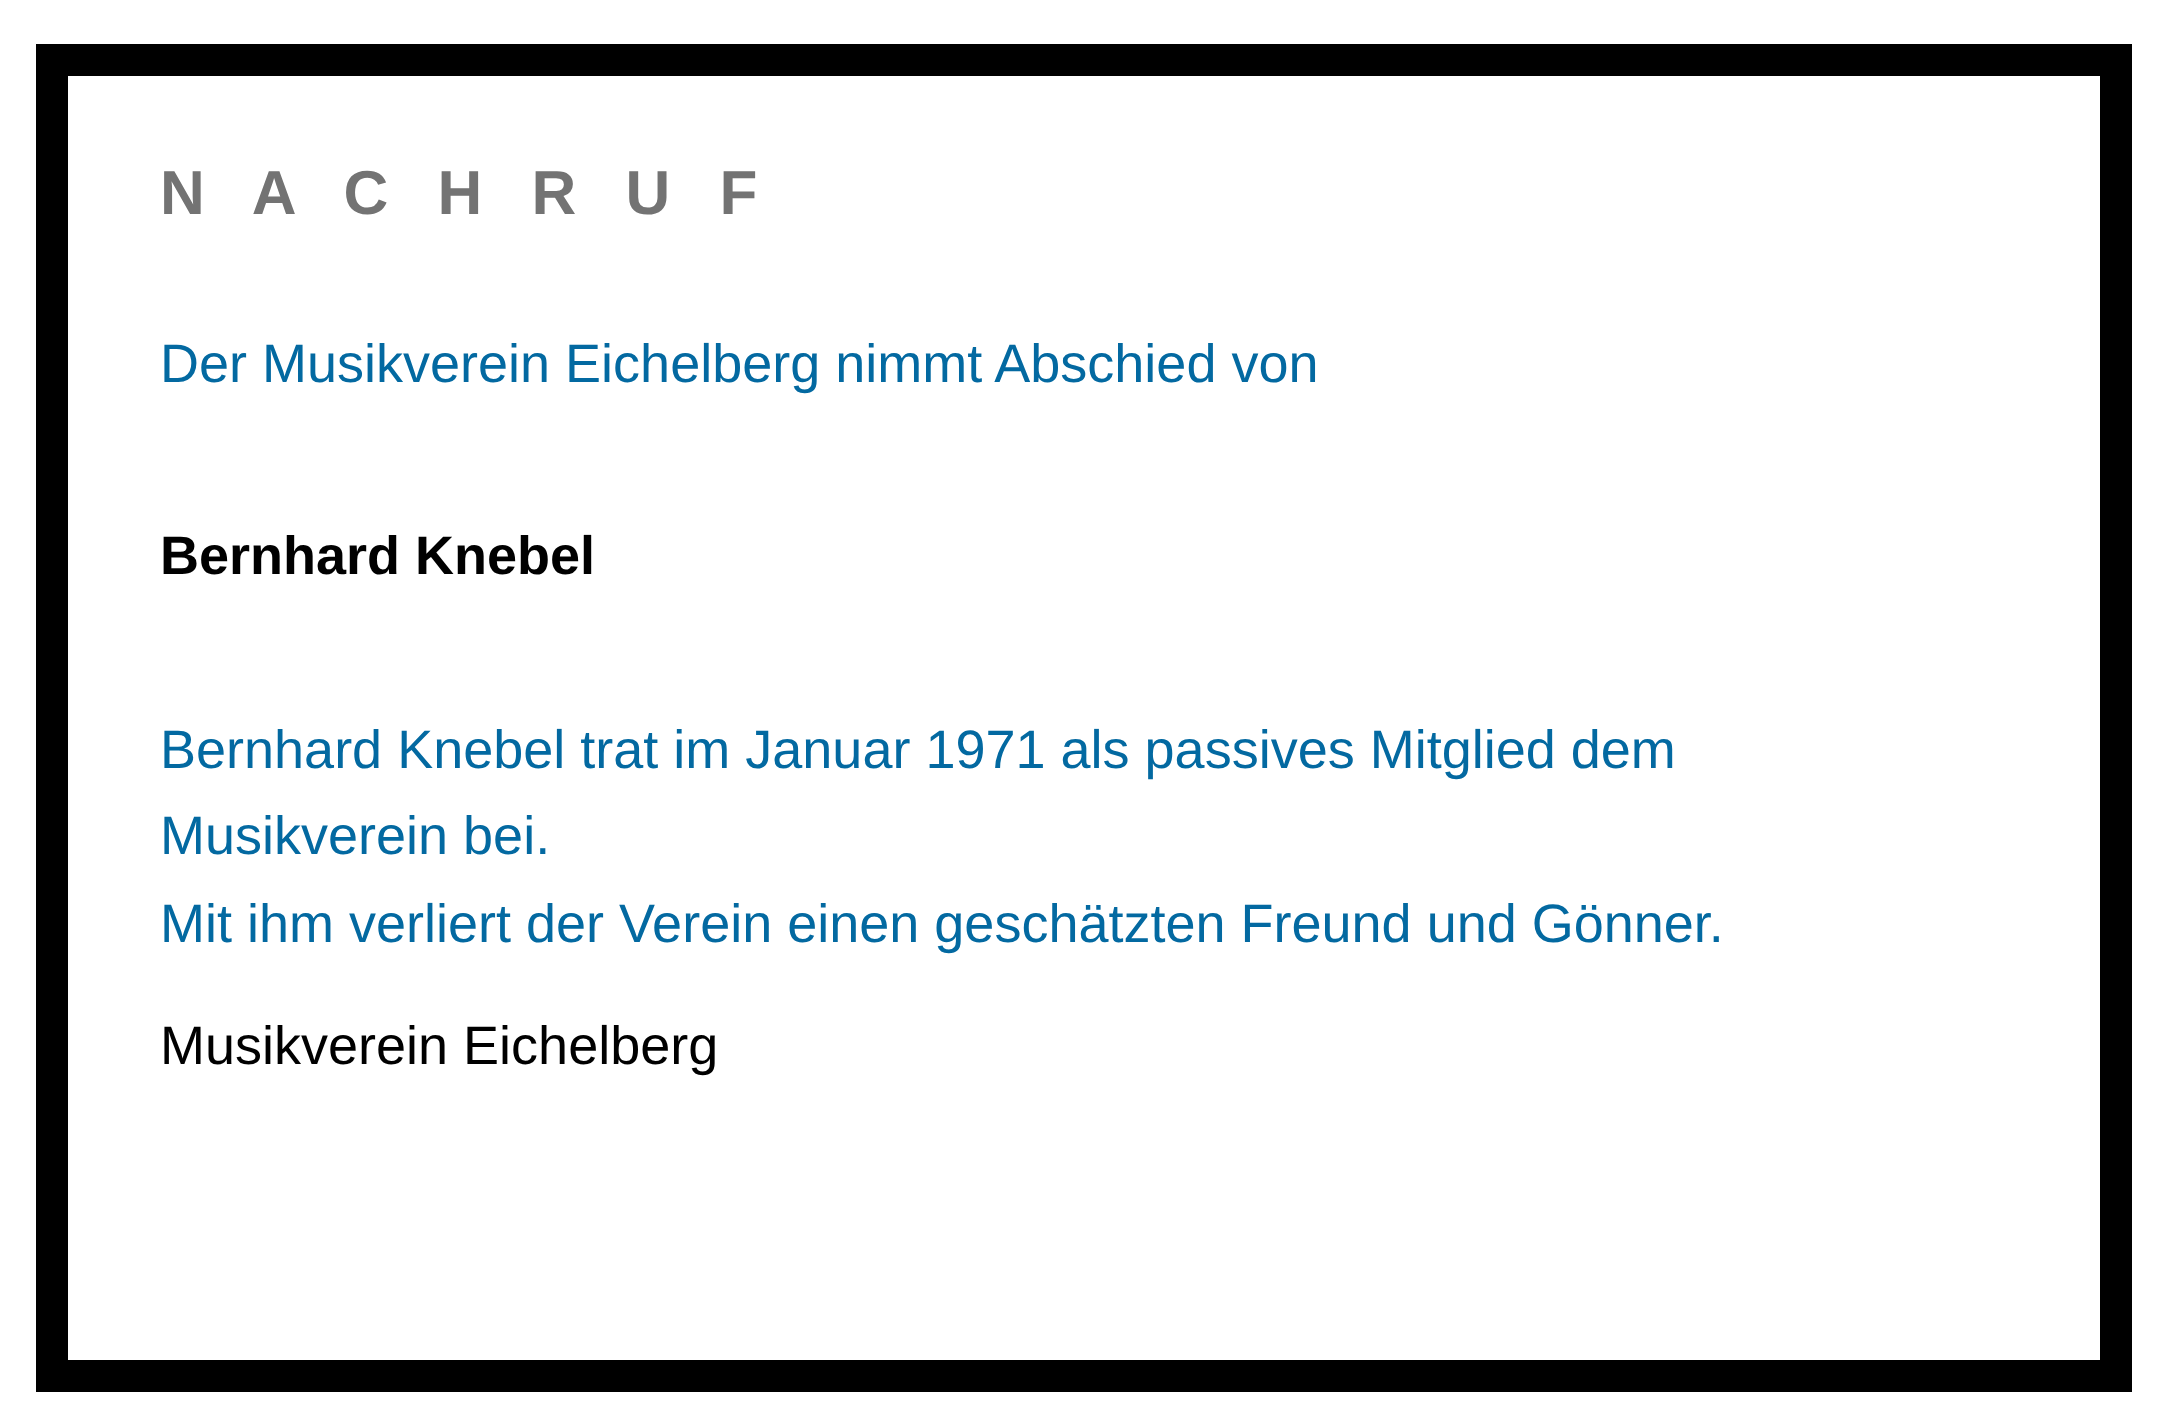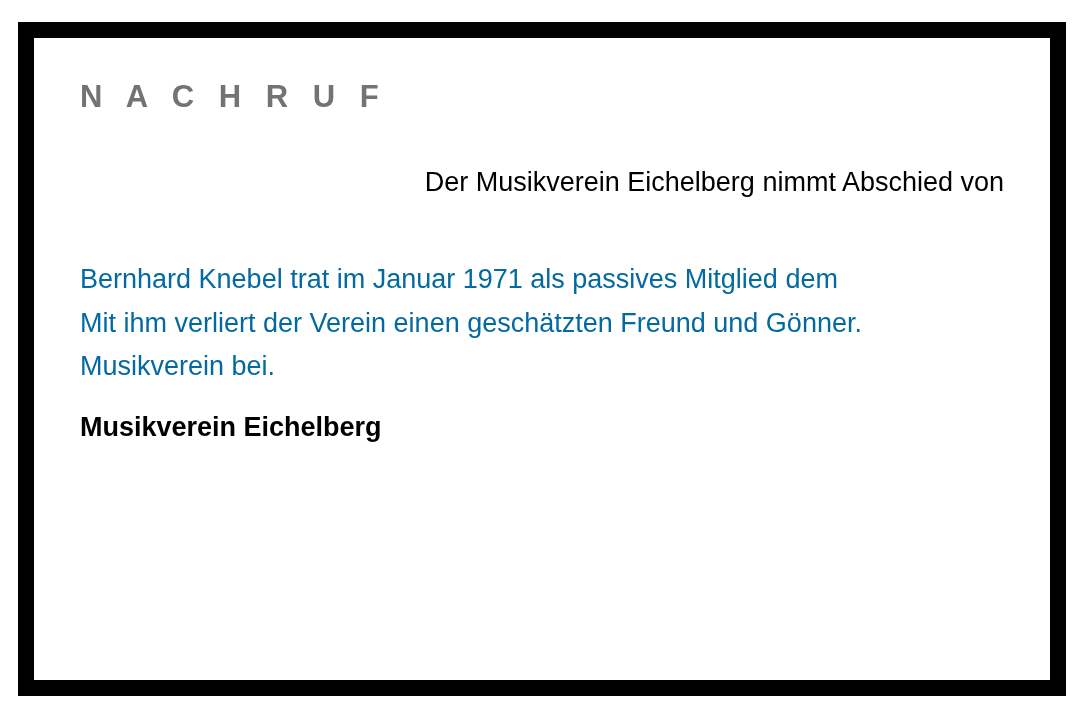--- a/index.html
+++ b/index.html
@@ -38,24 +38,23 @@
     font-size: 31px;
     font-weight: bold;
     letter-spacing: 8px;
     color: #737373;
     margin: 0 0 0 0;
     line-height: 1.1;
   }
   .intro {
     font-size: 27px;
     font-weight: normal;
-    color: #000000;
+    color: #0369a1;
     margin: 52px 0 0 0;
     line-height: 1.25;
-    text-align: right;
   }
   .deceased {
     font-size: 27px;
     font-weight: bold;
     color: #000000;
     margin: 62px 0 0 0;
     line-height: 1.25;
   }
   .body-text {
     font-size: 27px;
@@ -63,41 +62,42 @@
     color: #0369a1;
     margin: 58px 0 0 0;
     line-height: 1.62;
   }
   .body-text .line {
     display: block;
     white-space: nowrap;
   }
   .signature {
     font-size: 27px;
-    font-weight: bold;
+    font-weight: normal;
     color: #000000;
     margin: 22px 0 0 0;
     line-height: 1.25;
   }
 </style>
 </head>
 <body>
 
 <div class="page">
   <div class="frame">
     <div class="inner">
 
       <h1 class="headline">N A C H R U F</h1>
 
       <p class="intro">Der Musikverein Eichelberg nimmt Abschied von</p>
 
+      <p class="deceased">Bernhard Knebel</p>
 
       <div class="body-text">
         <span class="line">Bernhard Knebel trat im Januar 1971 als passives Mitglied dem</span>
+        <span class="line">Musikverein bei.</span>
         <span class="line">Mit ihm verliert der Verein einen geschätzten Freund und Gönner.</span>
-        <span class="line">Musikverein bei.</span>
       </div>
 
       <p class="signature">Musikverein Eichelberg</p>
 
     </div>
   </div>
 </div>
 
 </body></html>

